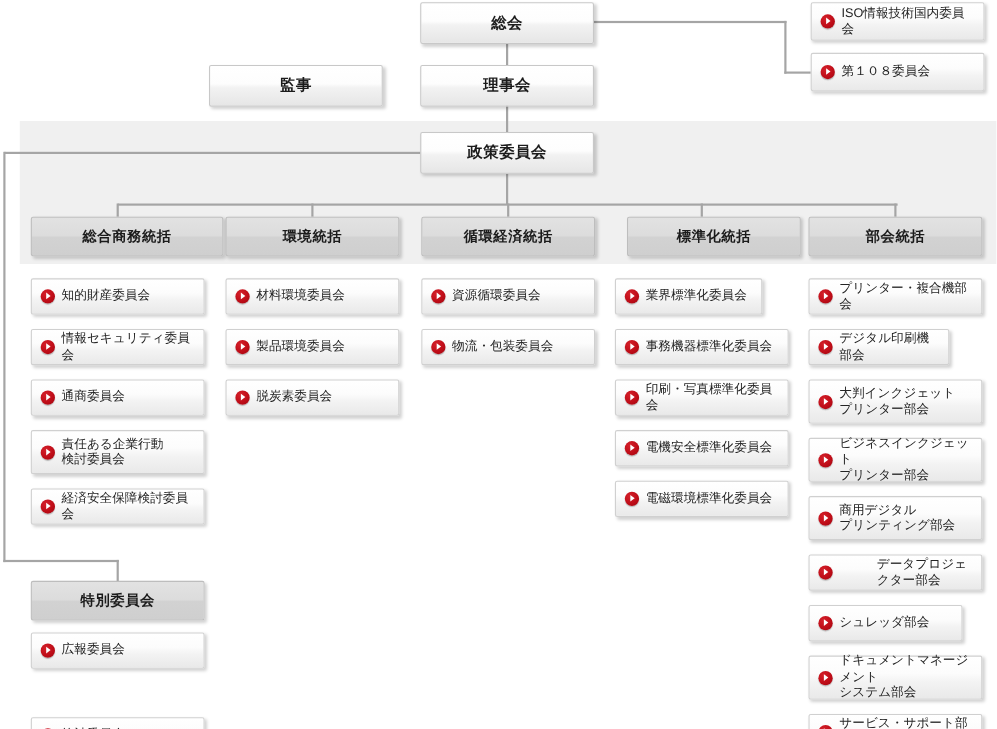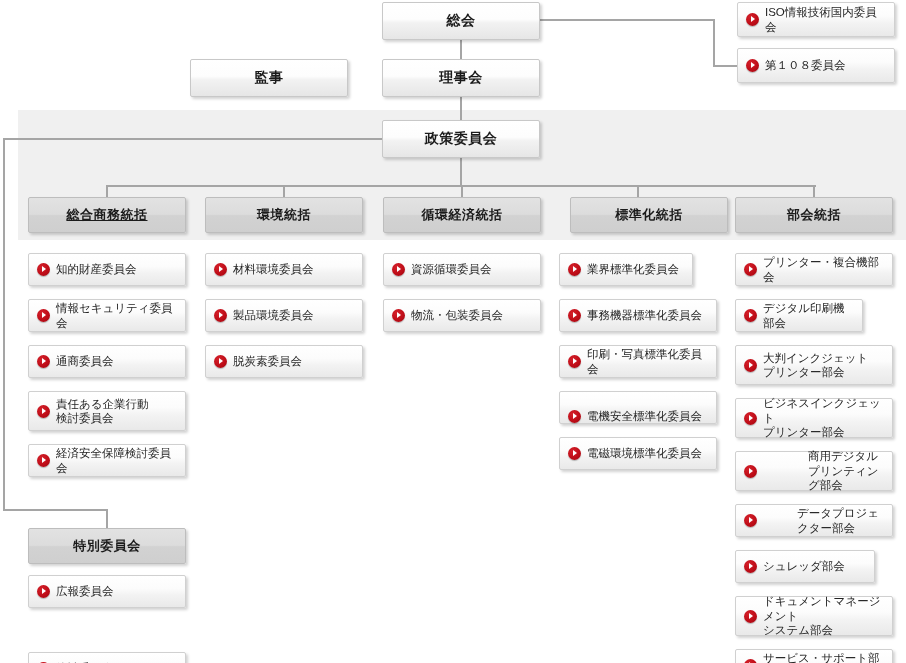--- a/index.html
+++ b/index.html
@@ -118,21 +118,21 @@
     <div class="node white" style="left: 190px; top: 59px; width: 158px; height: 38px;">監事</div>
     <div class="node white" style="left: 382px; top: 120px; width: 158px; height: 38px;">政策委員会</div>
     <div class="node item" style="left: 737px; top: 2px; width: 158px; height: 35px;">
       <span class="bullet"></span>
       <span class="label">ISO情報技術国内委員会</span>
     </div>
     <div class="node item" style="left: 737px; top: 48px; width: 158px; height: 35px;">
       <span class="bullet"></span>
       <span class="label">第１０８委員会</span>
     </div>
-    <div class="node grey" style="left: 28px; top: 197px; width: 158px; height: 36px; text-decoration: underline;">総合商務統括</div>
+    <div class="node grey" style="left: 28px; top: 197px; width: 175px; height: 36px;">総合商務統括</div>
     <div class="node item" style="left: 28px; top: 253px; width: 158px; height: 33px;">
       <span class="bullet"></span>
       <span class="label">知的財産委員会</span>
     </div>
     <div class="node item" style="left: 28px; top: 299px; width: 158px; height: 33px;">
       <span class="bullet"></span>
       <span class="label">情報セキュリティ委員会</span>
     </div>
     <div class="node item" style="left: 28px; top: 345px; width: 158px; height: 33px;">
       <span class="bullet"></span>
@@ -174,21 +174,21 @@
       <span class="label">業界標準化委員会</span>
     </div>
     <div class="node item" style="left: 559px; top: 299px; width: 158px; height: 33px;">
       <span class="bullet"></span>
       <span class="label">事務機器標準化委員会</span>
     </div>
     <div class="node item" style="left: 559px; top: 345px; width: 158px; height: 33px;">
       <span class="bullet"></span>
       <span class="label">印刷・写真標準化委員会</span>
     </div>
-    <div class="node item" style="left: 559px; top: 391px; width: 158px; height: 33px; align-items: flex-end;">
+    <div class="node item" style="left: 559px; top: 391px; width: 158px; height: 33px;">
       <span class="bullet"></span>
       <span class="label">電機安全標準化委員会</span>
     </div>
     <div class="node item" style="left: 559px; top: 437px; width: 158px; height: 33px;">
       <span class="bullet"></span>
       <span class="label">電磁環境標準化委員会</span>
     </div>
     <div class="node grey" style="left: 735px; top: 197px; width: 158px; height: 36px;">部会統括</div>
     <div class="node item" style="left: 735px; top: 253px; width: 158px; height: 33px;">
       <span class="bullet"></span>
@@ -199,21 +199,21 @@
       <span class="label">デジタル印刷機部会</span>
     </div>
     <div class="node item" style="left: 735px; top: 345px; width: 158px; height: 40px;">
       <span class="bullet"></span>
       <span class="label">大判インクジェット<br>プリンター部会</span>
     </div>
     <div class="node item" style="left: 735px; top: 398px; width: 158px; height: 40px;">
       <span class="bullet"></span>
       <span class="label">ビジネスインクジェット<br>プリンター部会</span>
     </div>
-    <div class="node item" style="left: 735px; top: 451px; width: 158px; height: 40px; gap: 45px;">
+    <div class="node item" style="left: 735px; top: 451px; width: 158px; height: 40px;">
       <span class="bullet"></span>
       <span class="label">商用デジタル<br>プリンティング部会</span>
     </div>
     <div class="node item" style="left: 735px; top: 504px; width: 158px; height: 33px; gap: 34px;">
       <span class="bullet"></span>
       <span class="label">データプロジェクター部会</span>
     </div>
     <div class="node item" style="left: 735px; top: 550px; width: 140px; height: 33px;">
       <span class="bullet"></span>
       <span class="label">シュレッダ部会</span>

